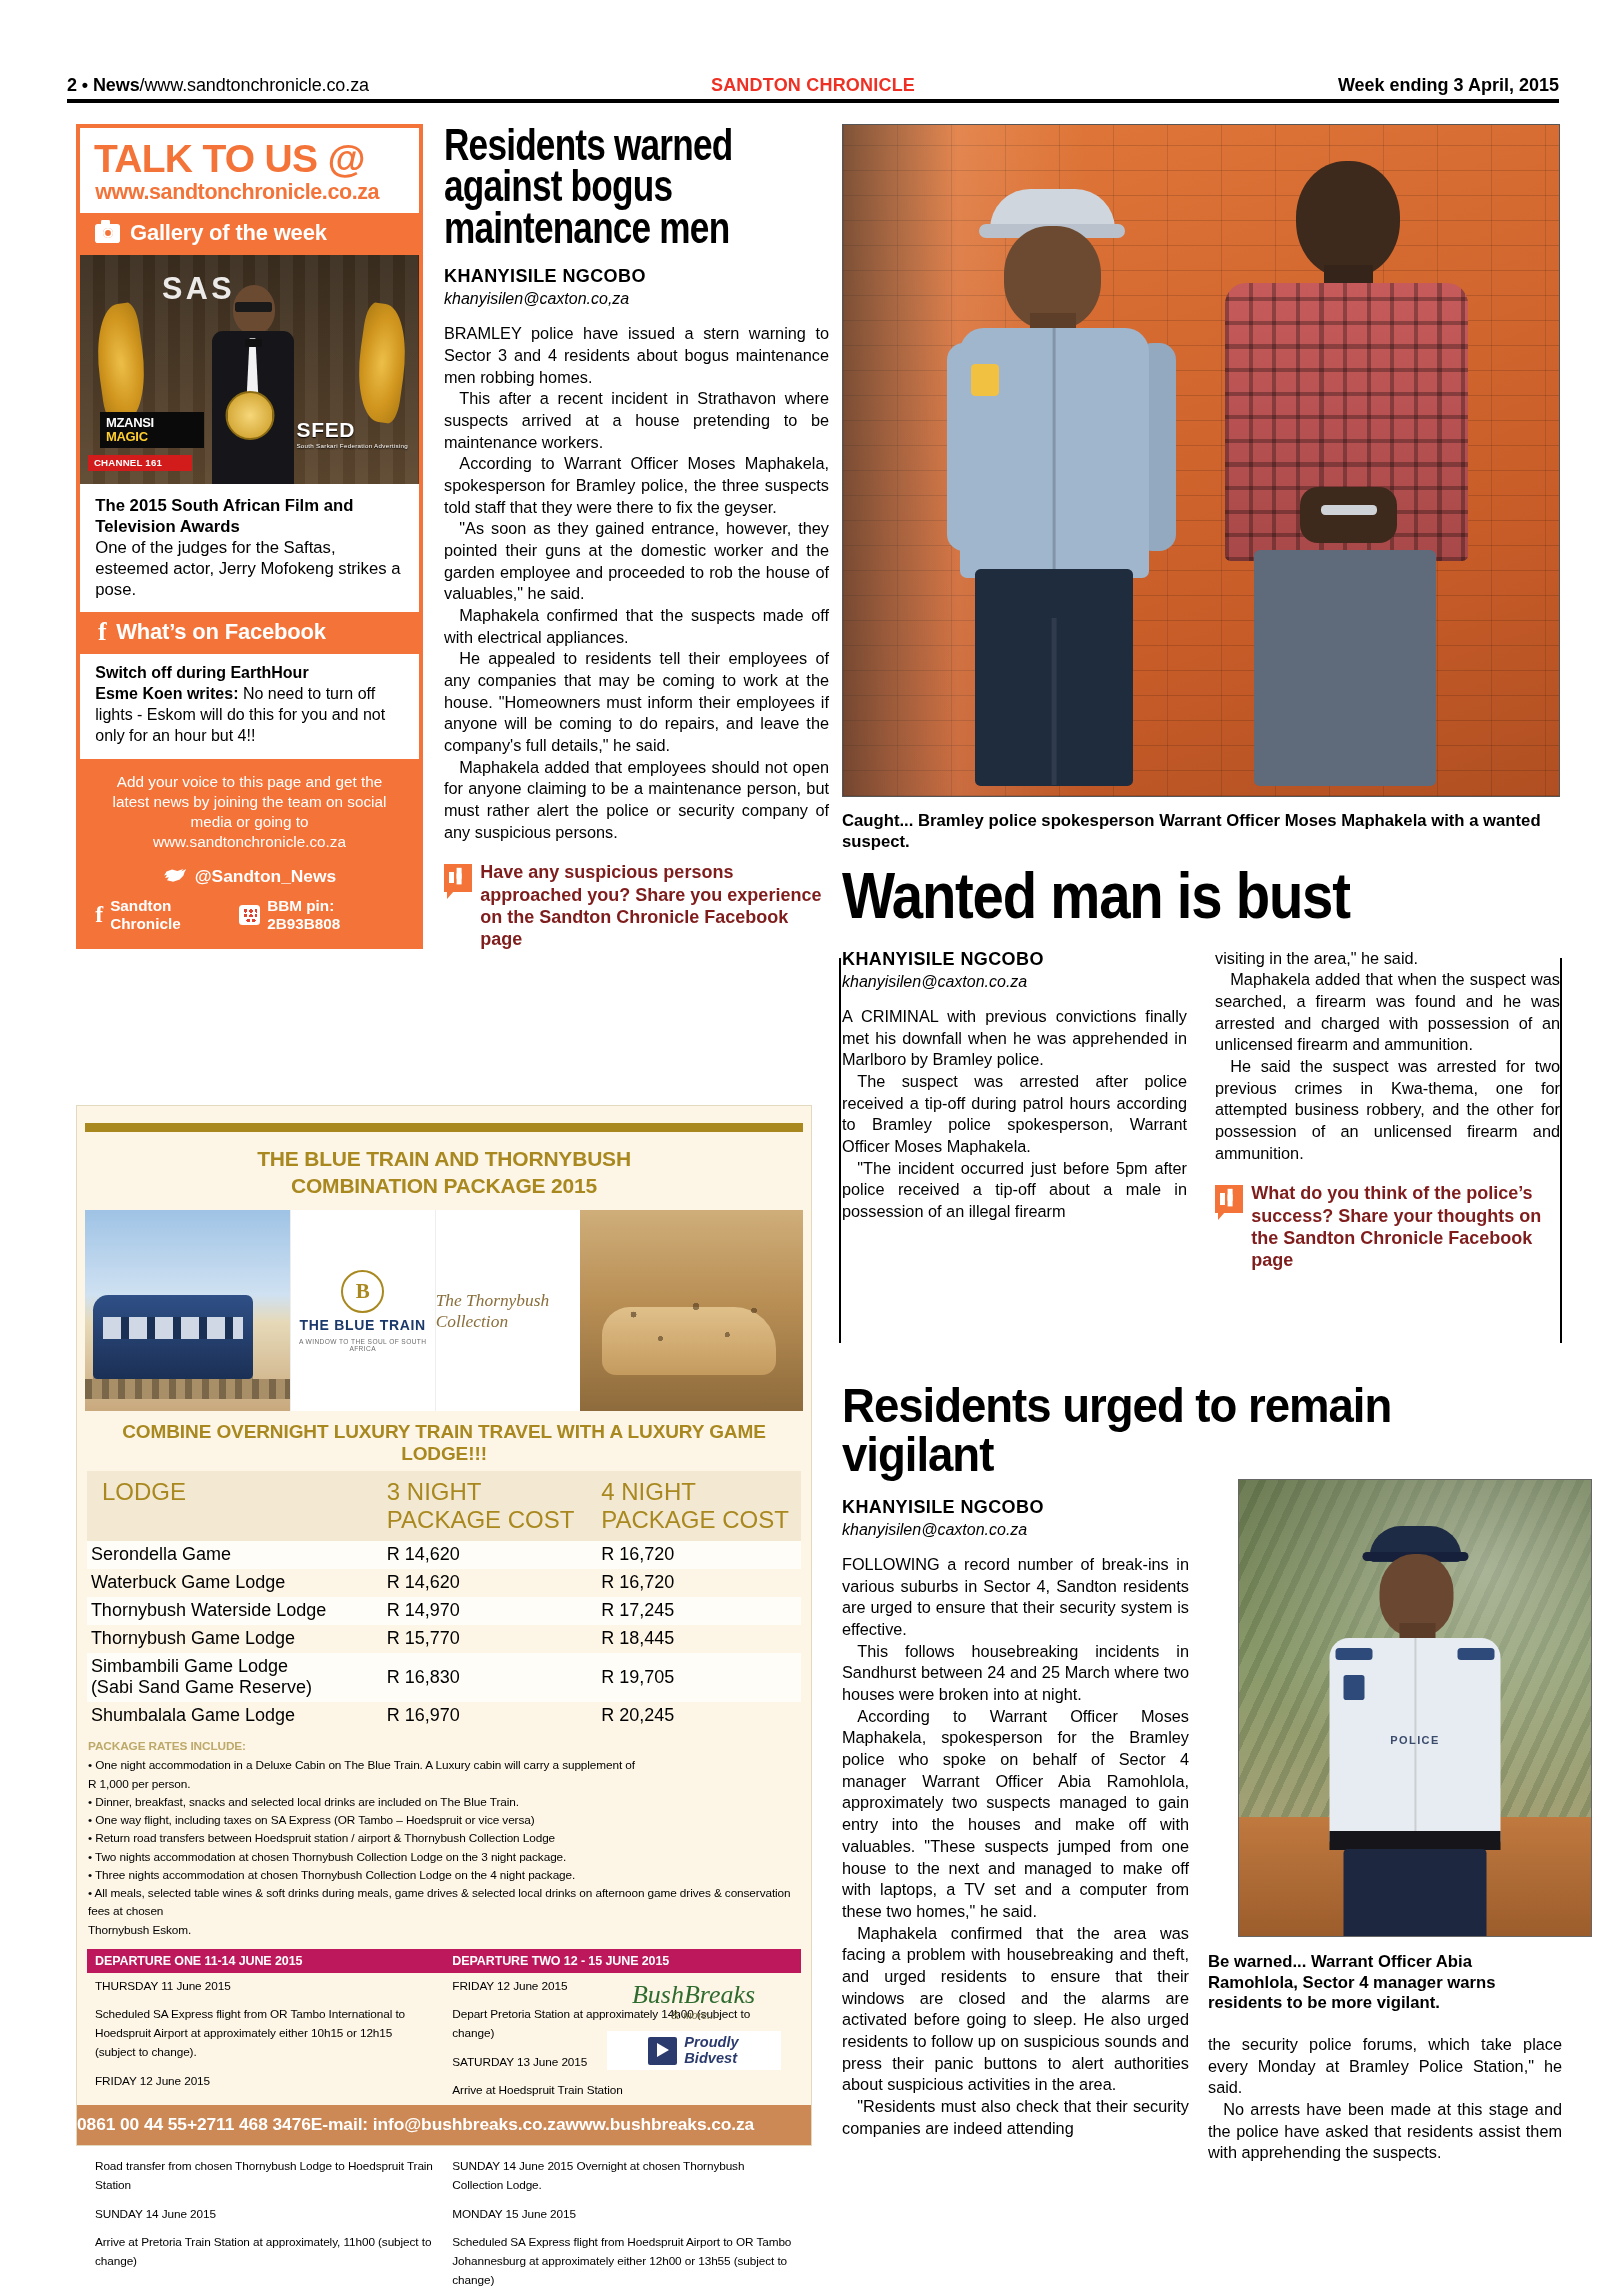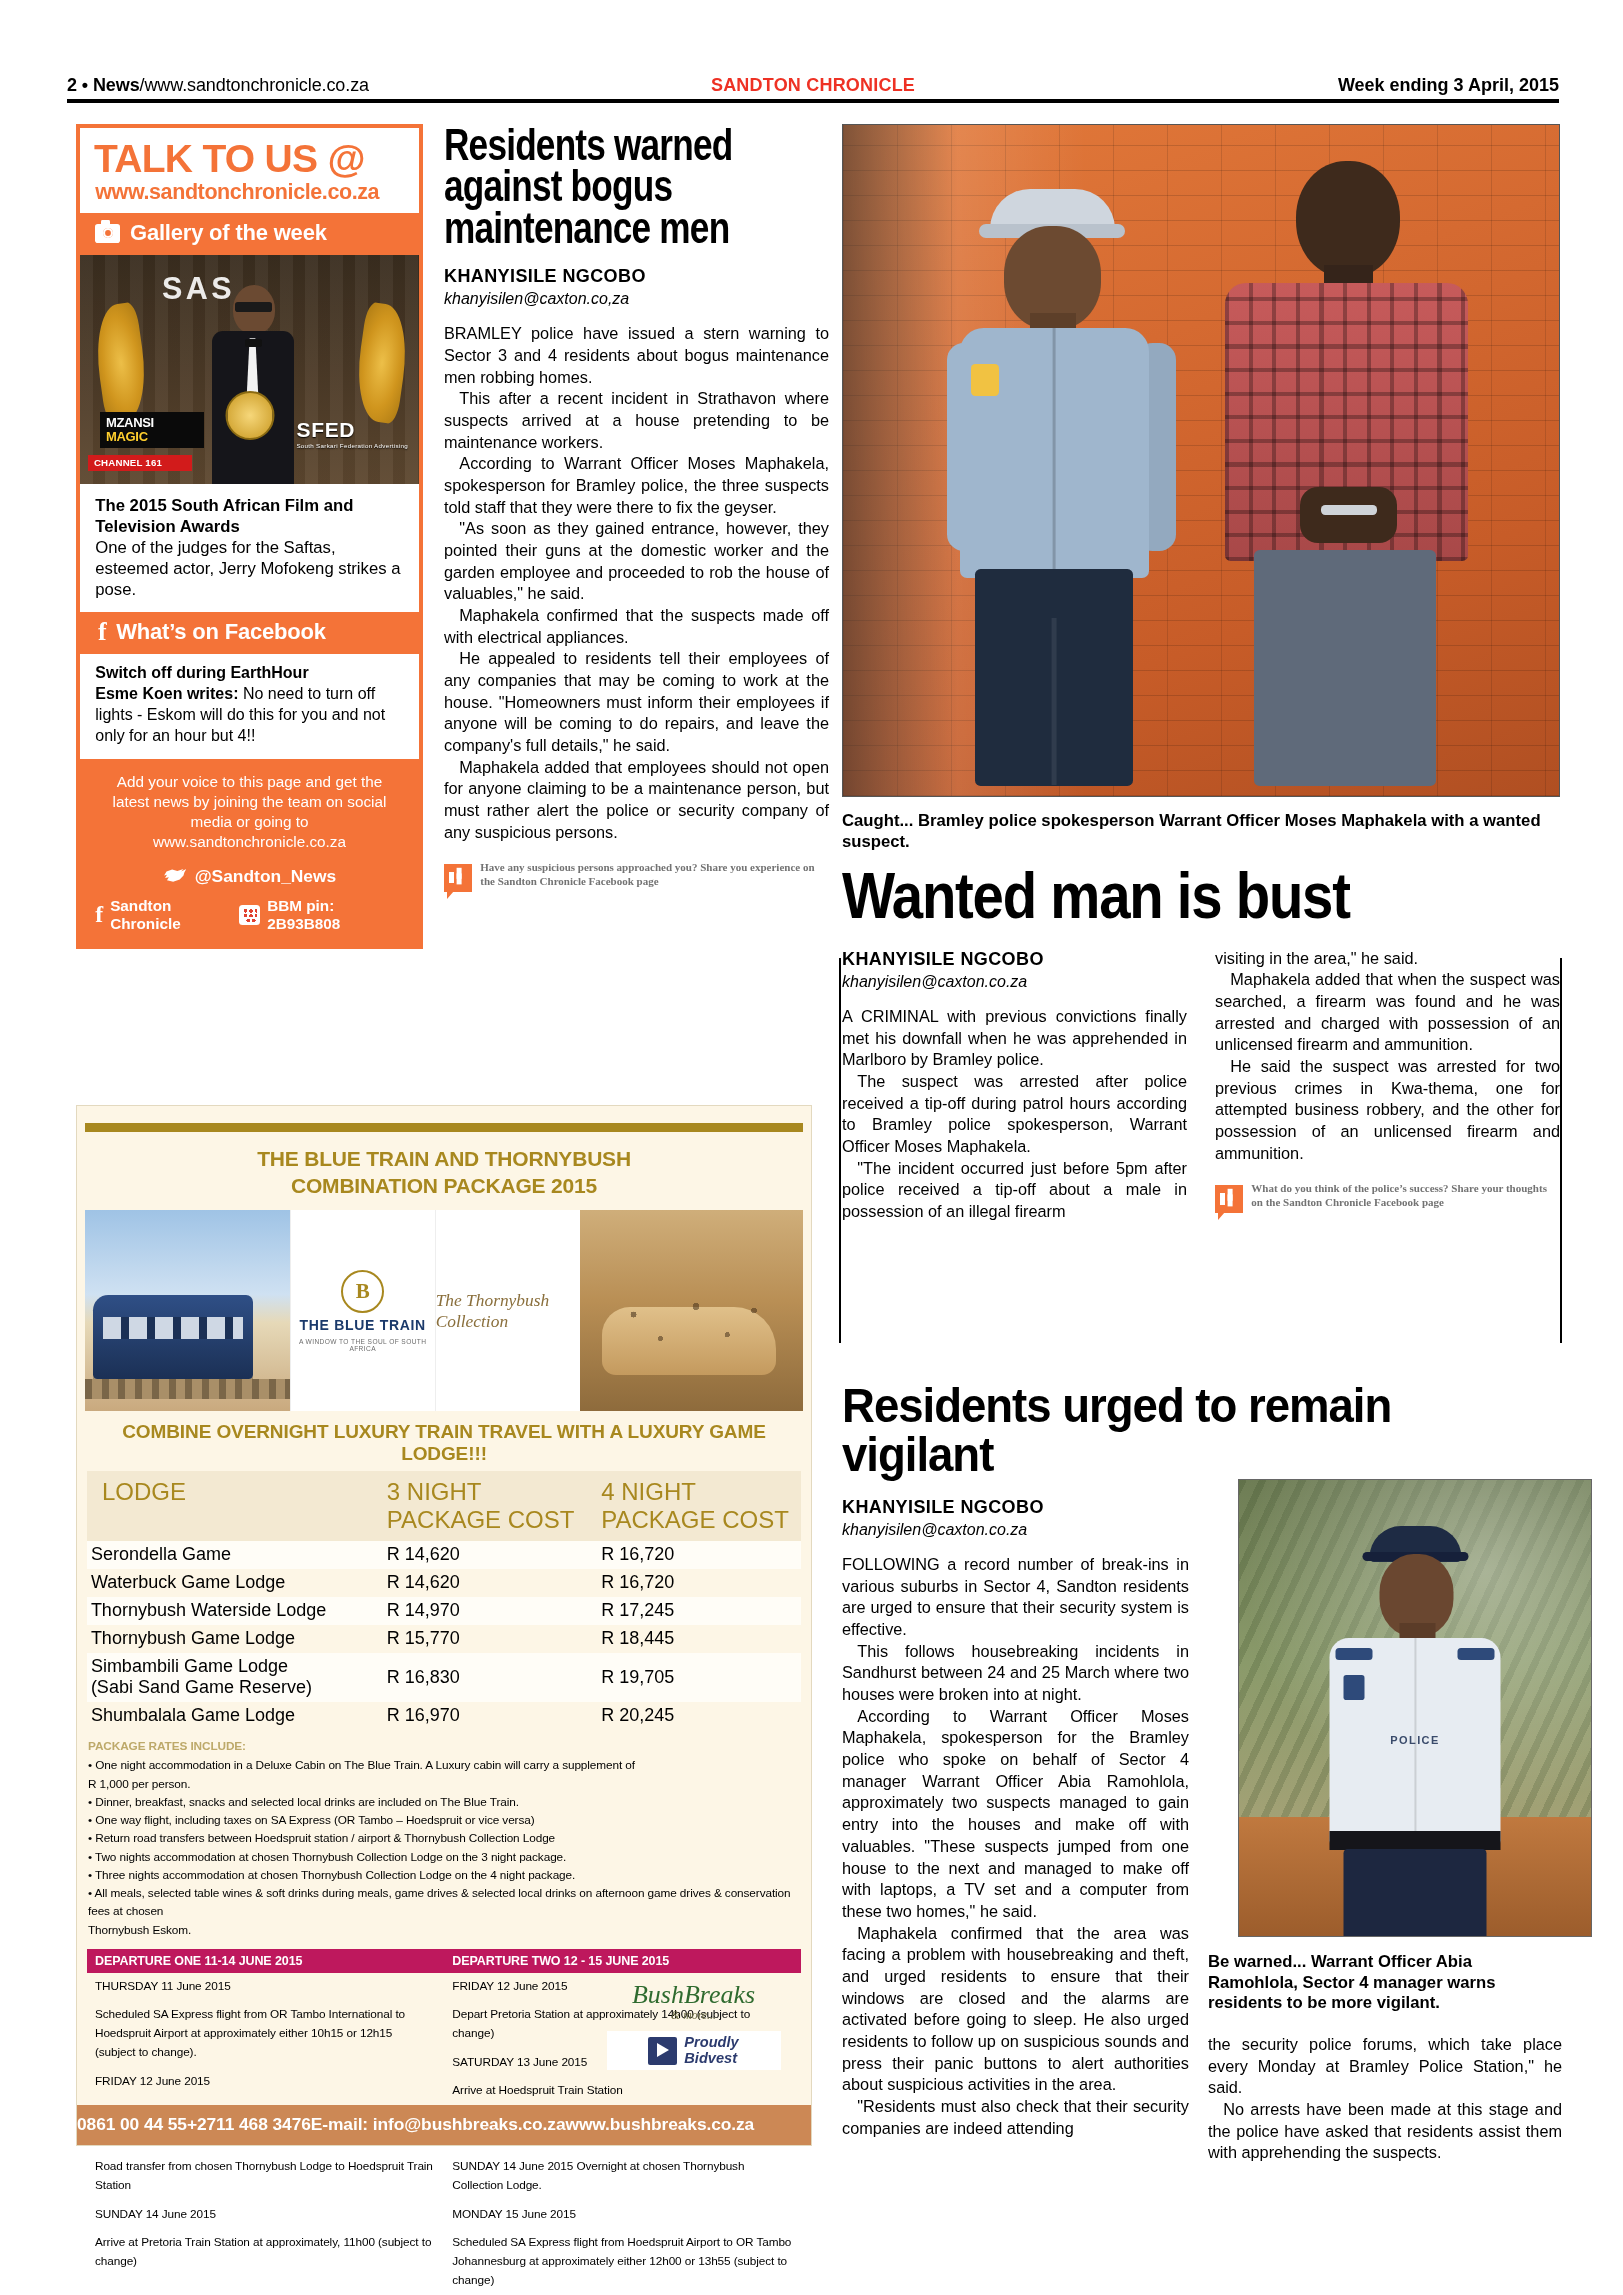--- a/index.html
+++ b/index.html
@@ -134,21 +134,21 @@
   .body-col { font-size: 16.3px; line-height: 1.33; text-align: justify; margin-top: 15.3px; }
   .body-col p { text-indent: 15.3px; }
   .body-col p.first { text-indent: 0; }
 
   .fb-callout { display:flex; gap:8.3px; margin-top: 18px; align-items:flex-start; }
   .thumb-ico { width: 28px; height: 28px; background:#f47338; position:relative; flex:none; margin-top:2.8px;}
   .thumb-ico::after{ content:""; position:absolute; left:2.8px; bottom:-7px; border-width: 8.3px 7px 0 0;
       border-style: solid; border-color: #f47338 transparent transparent transparent; }
   .thumb-ico::before{ content:""; position:absolute; left:4.9px; top:7.6px; width:4.9px; height:11.8px;
       background:#fff; box-shadow: 7.6px -4.2px 0 0 #fff, 7.6px 1.4px 0 0 #fff; }
-  .fb-callout-txt { color:#737373; font-weight:bold; font-size:11px; line-height:1.24;font-family:Liberation Serif, serif; }
+  .fb-callout-txt { color:#7f1d1d; font-weight:bold; font-size:18px; line-height:1.24; }
 
   
   #photobox1 {
     position:absolute; left: 842px; top: 124px; width: 718px; height: 673px;
     border: 1.4px solid #555; overflow:hidden;
   }
   .brickwall { position:absolute; inset:0;
     background:
       repeating-linear-gradient(0deg, rgba(0,0,0,.14) 0 1.4px, transparent 1.4px 25px),
       repeating-linear-gradient(90deg, rgba(0,0,0,.12) 0 1.4px, transparent 1.4px 54px),

